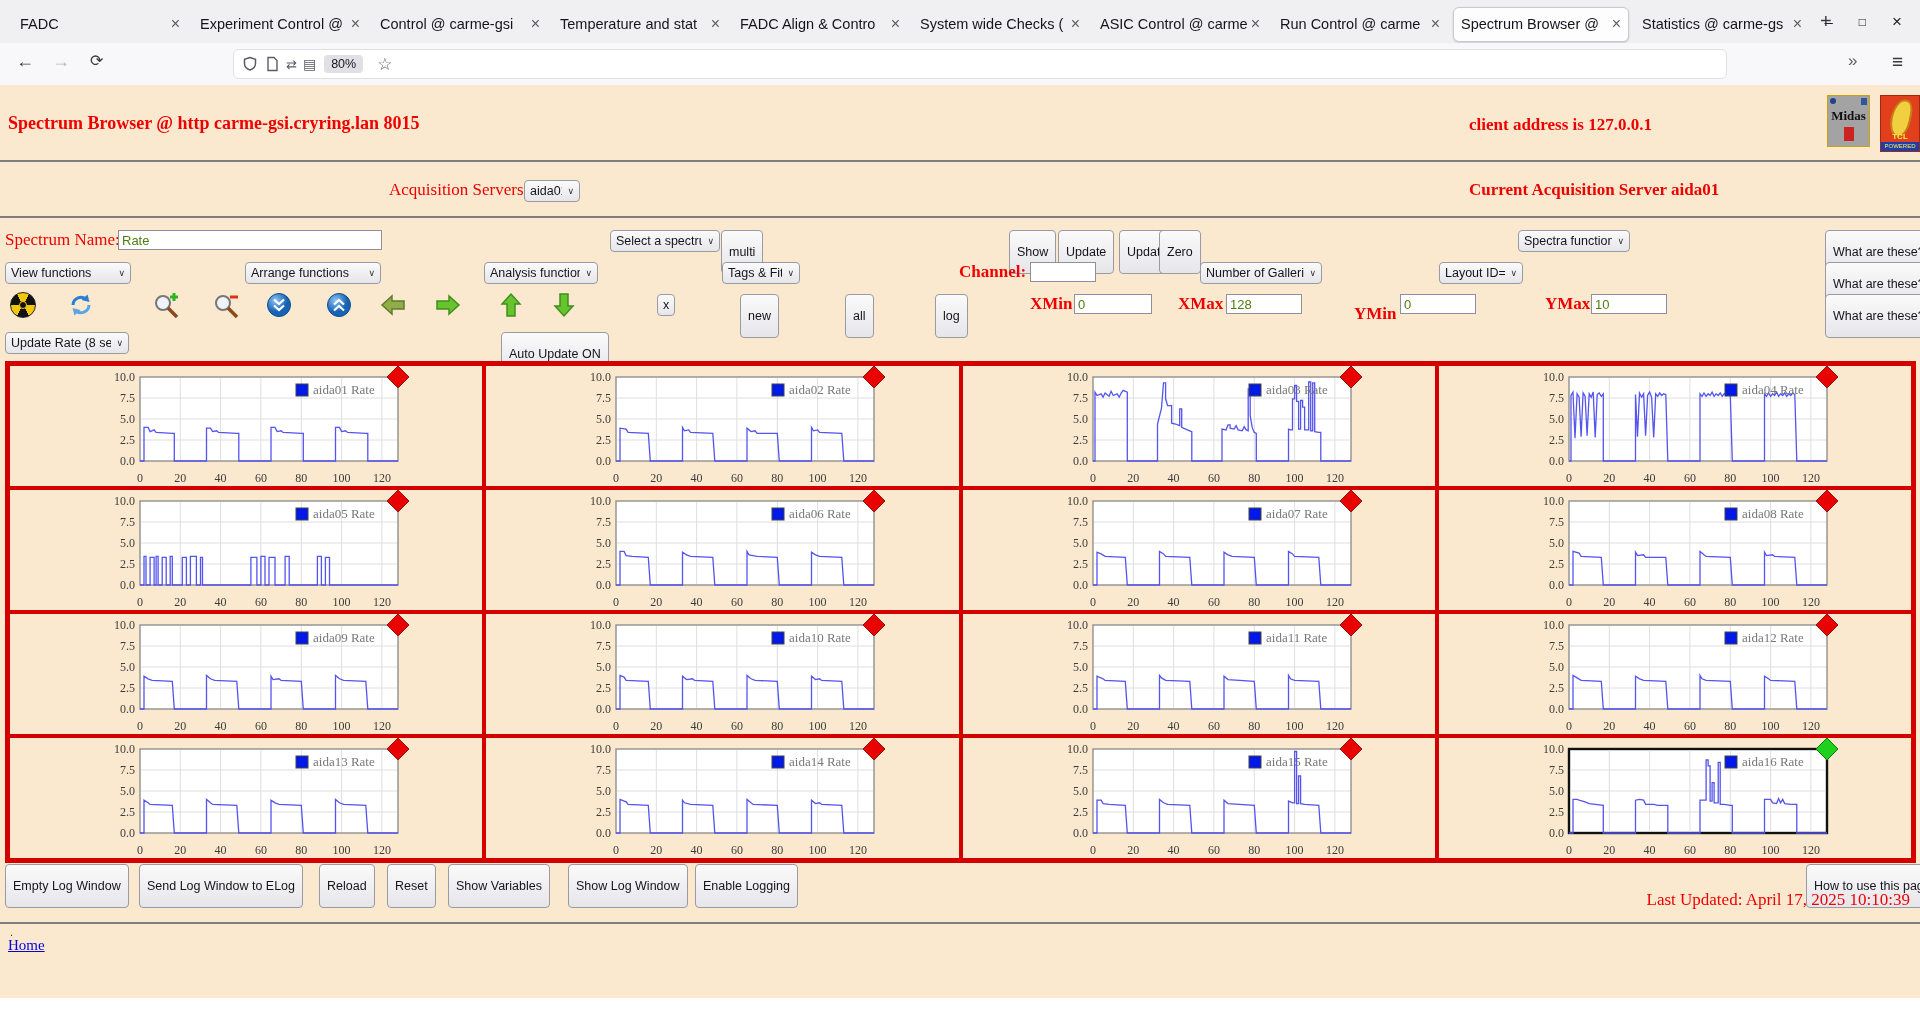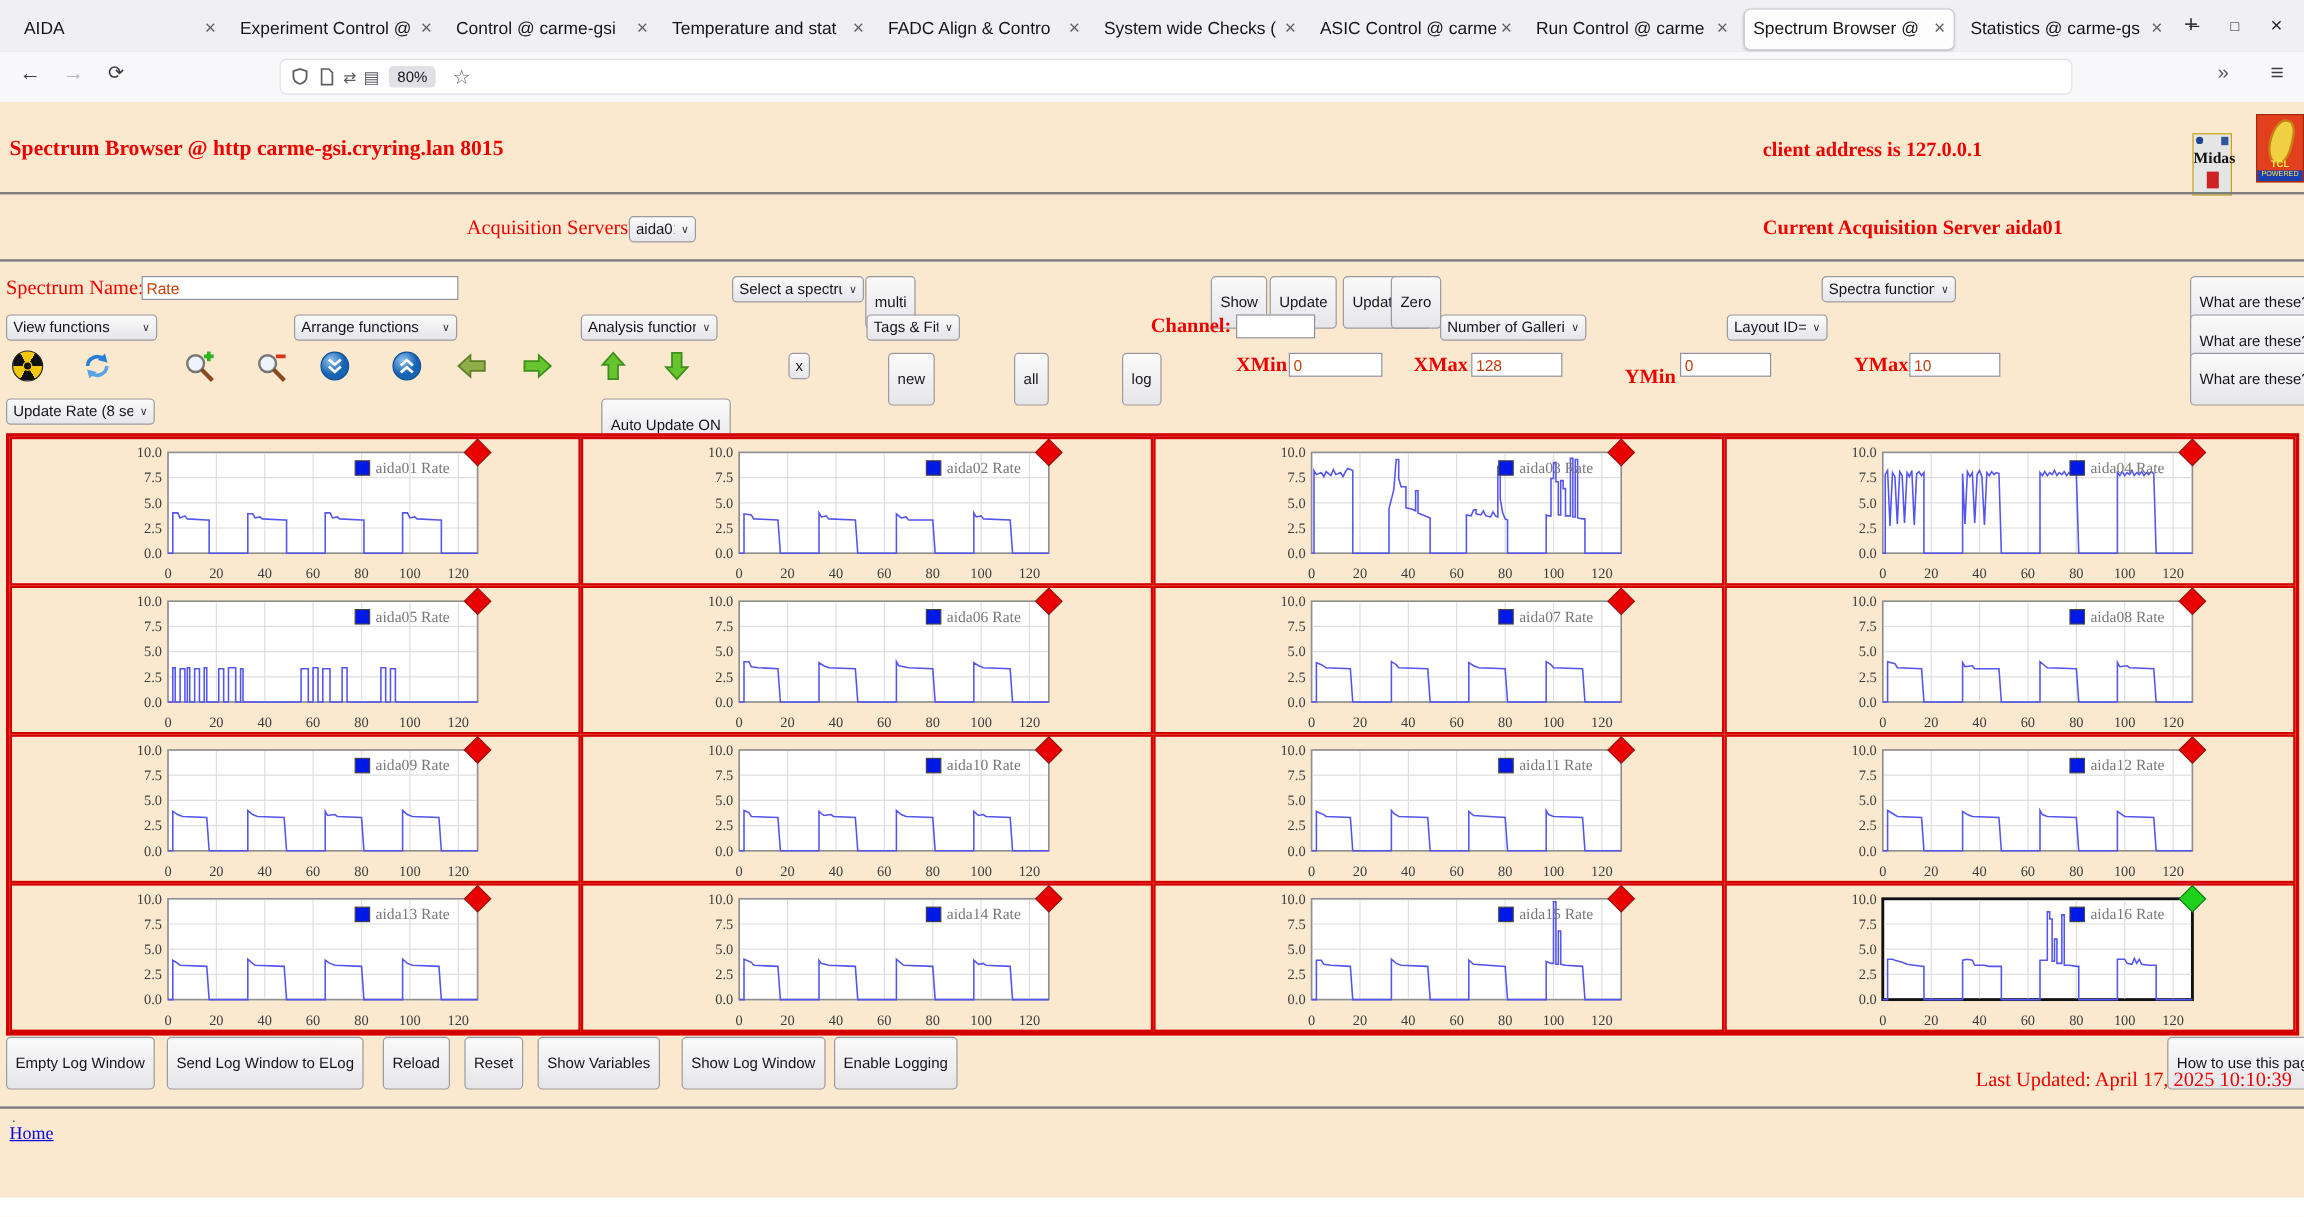--- a/index.html
+++ b/index.html
@@ -35,39 +35,39 @@
   .b{font-weight:bold}
   .hr{position:absolute;left:0;width:1920px;height:0;border-top:2px solid #7e7e7e}
   .btn{position:absolute;top:2px;background:linear-gradient(#fafafa,#e6e6ea);border:1px solid #9a9aa2;
        border-radius:4px;font-size:12.5px;color:#15141a;padding:13px 7px;white-space:nowrap;height:16px;line-height:16px}
   .sel{position:absolute;top:2px;background:linear-gradient(#fafafa,#e6e6ea);border:1px solid #9a9aa2;
        border-radius:4px;font-size:12.5px;color:#15141a;padding:2px 5px;white-space:nowrap;height:16px;line-height:16px;
        display:flex;align-items:center;box-sizing:content-box}
   .sel .sl{flex:1;overflow:hidden}
   .sel .ch{font-size:9px;color:#333;margin-left:5px}
   .inp{position:absolute;top:2px;height:18px;border:1px solid #8f8f9d;background:#fff;font-size:13px;
-       font-family:"Liberation Sans",sans-serif;padding:0 3px;color:#c2410c}
+       font-family:"Liberation Sans",sans-serif;padding:0 3px;color:#4d7c0f}
   .row{position:absolute;left:0;width:1920px;height:30px}
 
   
   .icon{position:absolute;top:0}
   .rad{width:24px;height:24px;border-radius:50%;border:1px solid #222;
        background:conic-gradient(from 30deg,#111 0 60deg,#f4c80a 60deg 120deg,#111 120deg 180deg,#f4c80a 180deg 240deg,#111 240deg 300deg,#f4c80a 300deg 360deg);position:relative}
   .rad:after{content:"";position:absolute;left:8px;top:8px;width:6px;height:6px;background:#111;border:1px solid #f4c80a;border-radius:50%}
 
   
   .grid{position:absolute;left:5px;top:276px;width:1905px;border:3px solid #d40000;
         display:grid;grid-template-columns:repeat(4,1fr);background:#fbe9cf}
   .cell{border:2px solid #d40000;height:120px;position:relative}
   .fig{position:absolute;left:64px;top:1px}
   .tk{font:12px "Liberation Serif",serif;fill:#3c3c3c}
   .lg{font:13px "Liberation Serif",serif;fill:#787878}
 
   
-  .midas{position:absolute;left:1827px;top:26px;width:33px;height:52px;background:#e5e5e5;border:1px solid #caa312;
+  .midas{position:absolute;left:1827px;top:10px;width:43px;height:52px;background:#a3a3a3;border:1px solid #caa312;
          font-family:"Liberation Serif",serif;color:#111;text-align:center;box-sizing:border-box}
   .midas .mtxt{font-size:13px;font-weight:bold;margin-top:12px}
   .midas .mred{width:10px;height:14px;background:#cc2222;margin:3px auto 0}
   .midas .mdots{position:absolute;left:2px;top:2px;width:6px;height:6px;background:#224488;border-radius:50%}
   .midas .mshield{position:absolute;right:2px;top:2px;width:6px;height:7px;background:#335599}
   .tcl{position:absolute;left:1880px;top:10px;width:38px;height:55px;background:#e2401c;border:1px solid #a02a10;
        overflow:hidden}
   .tcl .swirl{position:absolute;left:10px;top:3px;width:16px;height:34px;background:#f0d040;border-radius:60% 40% 50% 50%;
               transform:rotate(12deg);border:2px solid #c87f18}
   .tcl .tlab{position:absolute;left:0;bottom:10px;width:38px;text-align:center;color:#ffe94a;font-size:8px;font-weight:bold}
@@ -77,21 +77,21 @@
   .homelink{font-family:"Liberation Serif",serif;font-size:15px;color:#0000e0;text-decoration:underline}
   .dot{font-size:11px;color:#333}
   .lastupd{font-family:"Liberation Serif",serif;font-size:17px;color:#ee0000}
 </style>
 </head>
 <body>
 
 <div class="tabbar">
   <div class="tabs" id="tabs">
       <div class="tab">
-        <span class="tt">AIDA</span>
+        <span class="tt">FADC</span>
         <span class="tclose">×</span>
       </div>
       <div class="tab">
         <span class="tt">Experiment Control @</span>
         <span class="tclose">×</span>
       </div>
       <div class="tab">
         <span class="tt">Control @ carme-gsi</span>
         <span class="tclose">×</span>
       </div>

